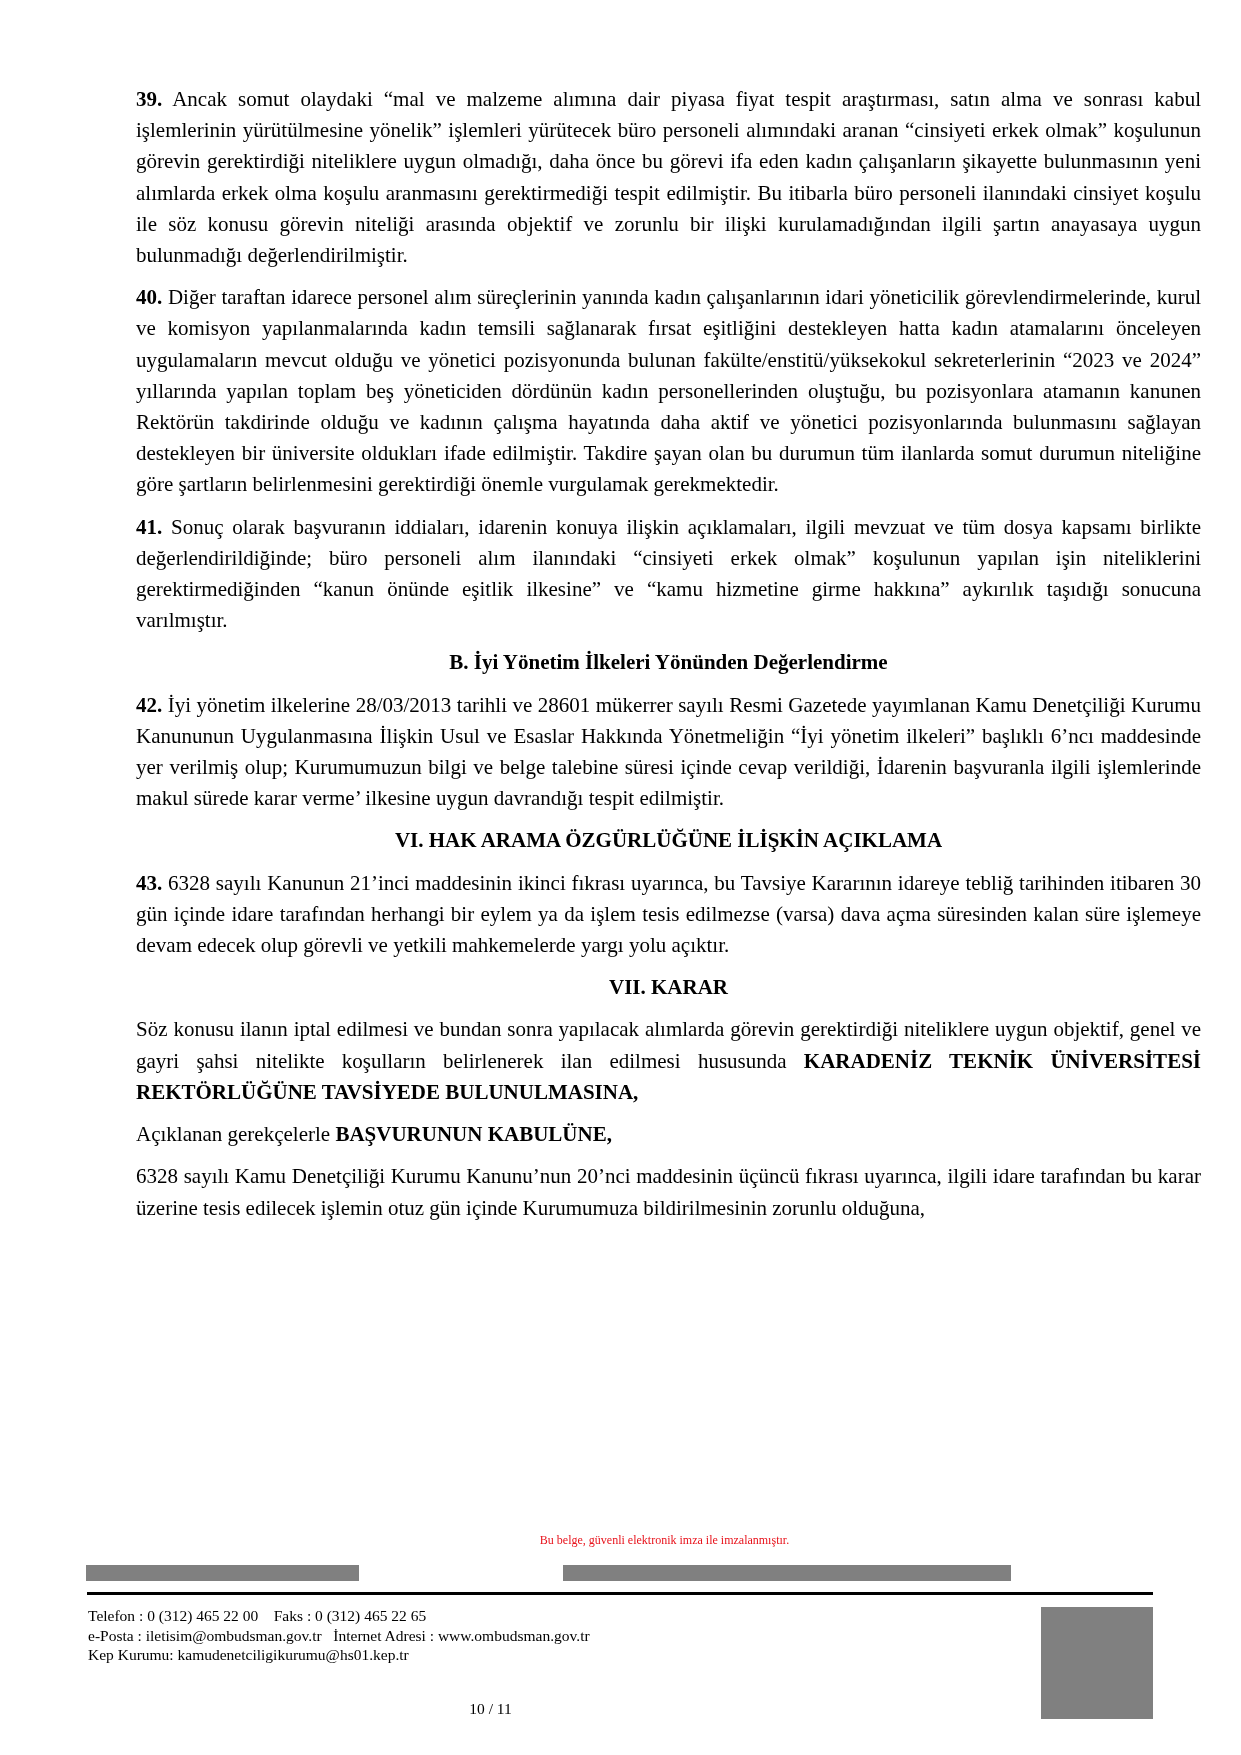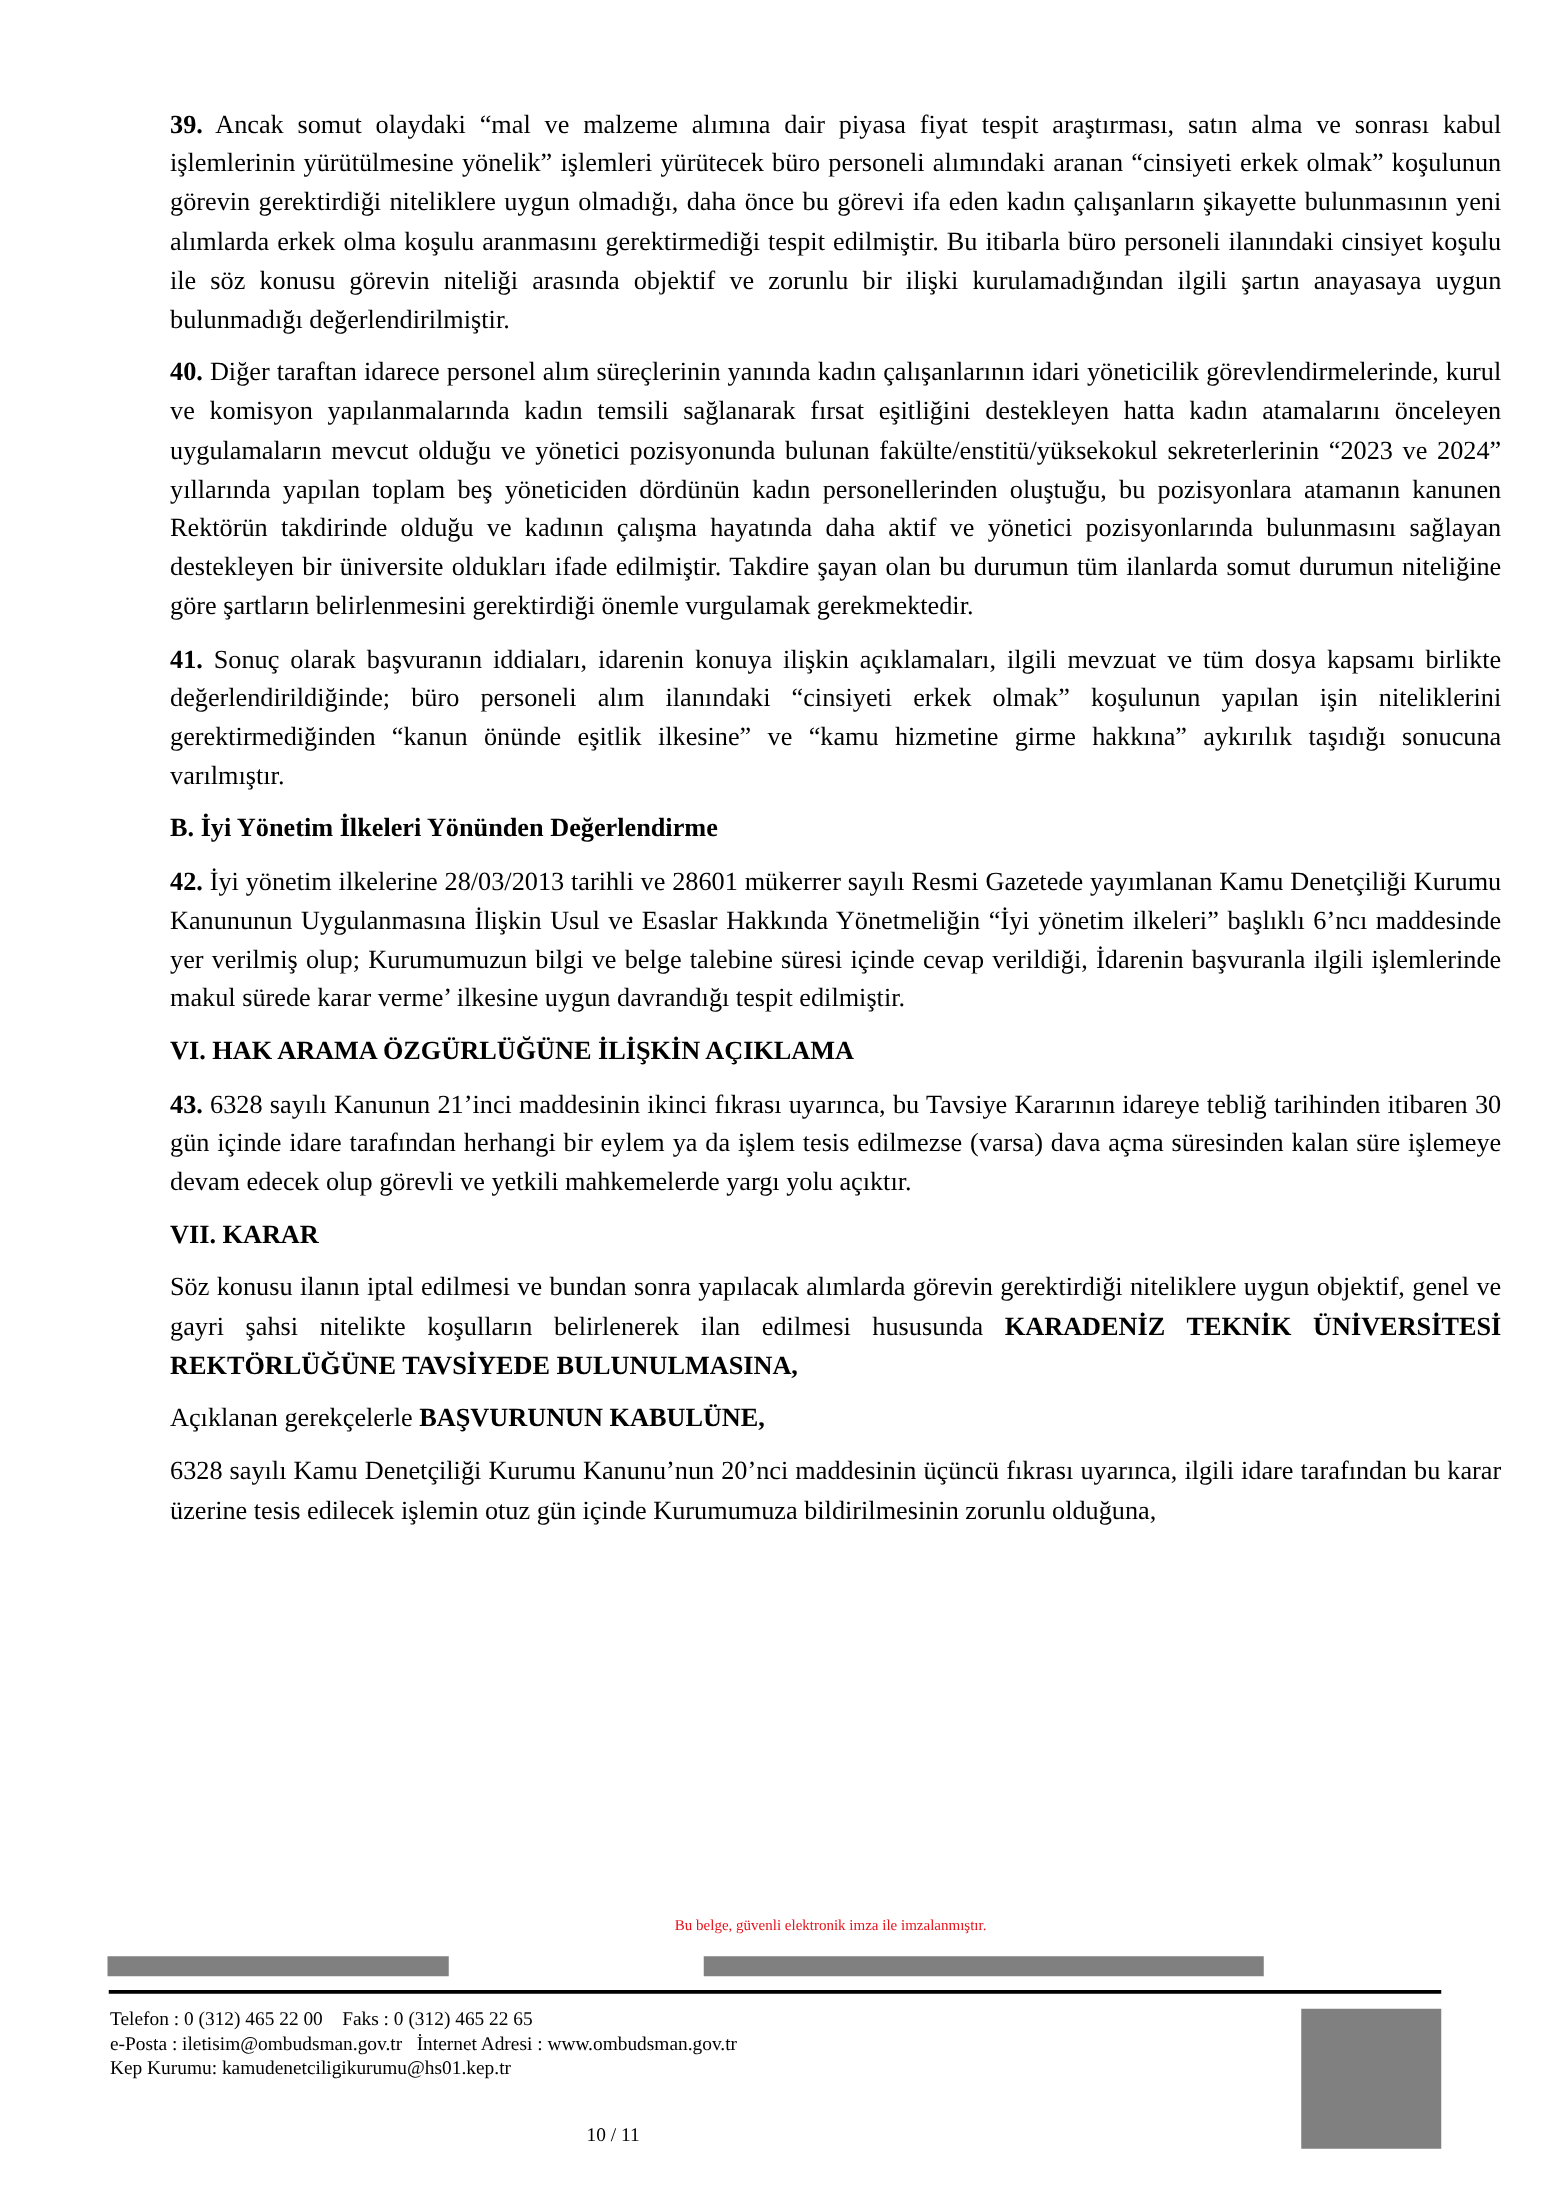--- a/index.html
+++ b/index.html
@@ -1,21 +1,21 @@
 <!DOCTYPE html>
 <html><head>
   <meta charset="utf-8">
   <style>
     html, body { margin: 0; padding: 0; background: #ffffff; }
     body { width: 1241px; height: 1755px; position: relative; overflow: hidden;
       font-family: "Liberation Serif", "DejaVu Serif", serif; color: #000; }
     .content { position: absolute; left: 88px; top: 84px; width: 1065px; margin-left: 48px; }
     p.para { margin: 0 0 11px 0; font-size: 21px; line-height: 31.2px; text-align: justify; }
     p.para b { font-weight: bold; }
-    h2.heading { margin: 0 0 11px 0; font-size: 21px; line-height: 31.2px; font-weight: bold; }
+    h2.heading { margin: 0 0 11px 0; font-size: 21px; line-height: 31.2px; font-weight: bold; text-align: center; }
     .p39 { }
     .sig-note { position: absolute; left: 0; width: 1241px; top: 1533px; text-align: center;
       font-size: 12px; color: #e8111a; padding-left: 44px; }
     .gray-bar { position: absolute; height: 16px; background: #808080; top: 1565px; }
     .bar1 { left: 86px; width: 273px; }
     .bar2 { left: 563px; width: 448px; }
     .rule { position: absolute; left: 87px; width: 1066px; top: 1592px; height: 3px; background: #000; }
     .footer { position: absolute; left: 88px; top: 1606px; font-size: 15.5px; line-height: 19.5px; }
     .footer div { white-space: pre; }
     .page-num { position: absolute; left: 0; width: 981px; text-align: center; top: 1700px; font-size: 15.5px; }

